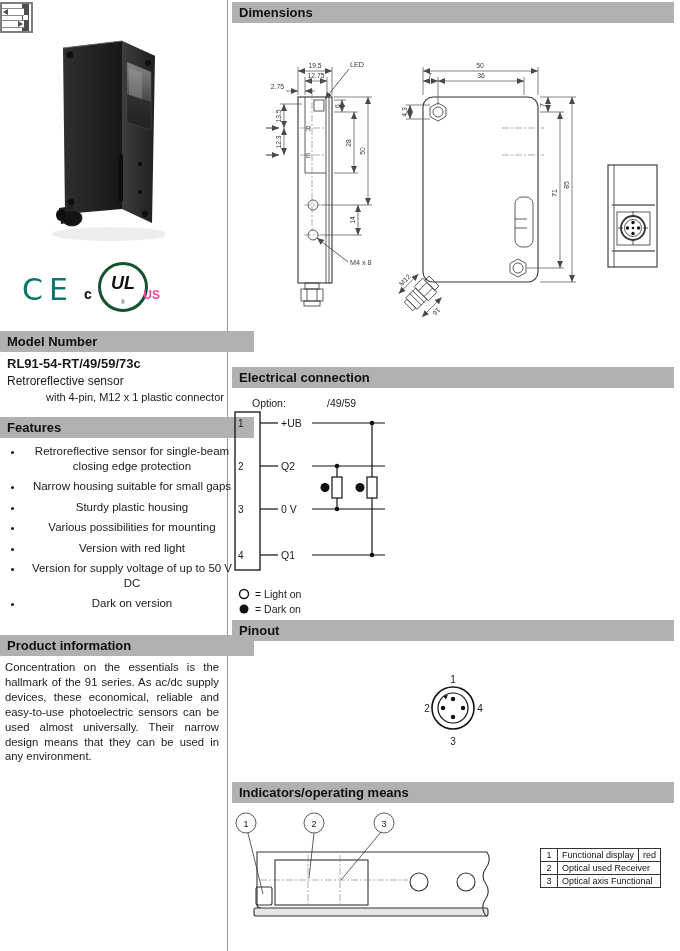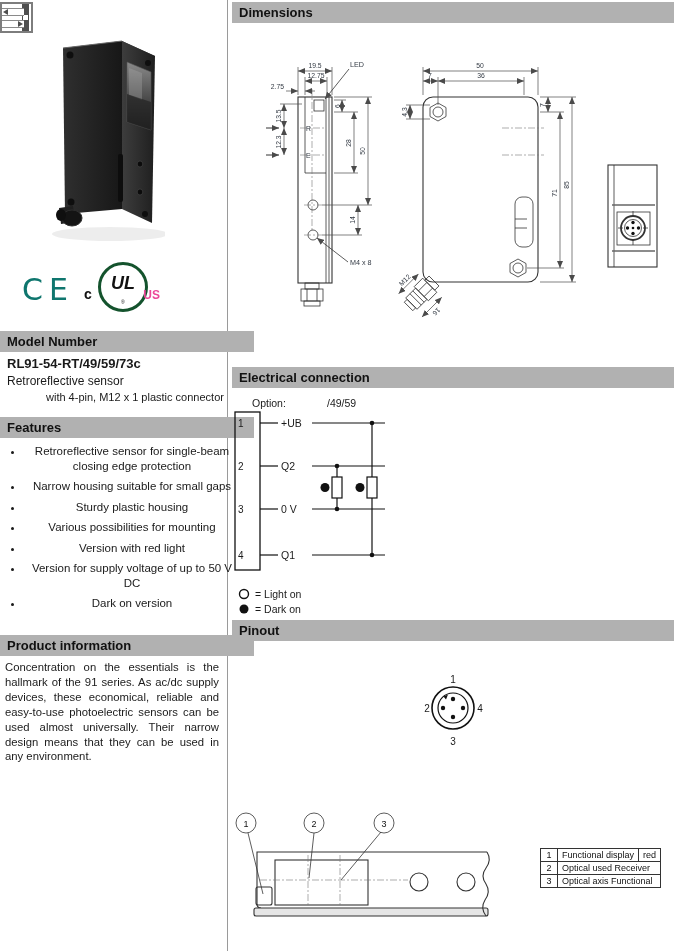--- a/index.html
+++ b/index.html
@@ -334,20 +334,21 @@
     <circle cx="213" cy="63" r="2.2" fill="#111"></circle>
     <circle cx="233" cy="63" r="2.2" fill="#111"></circle>
     <circle cx="223" cy="72" r="2.2" fill="#111"></circle>
     <polygon points="213.5,51.5 218,49.5 216,54.5" fill="#111"></polygon>
     <text x="223" y="38" text-anchor="middle" class="num">1</text>
     <text x="197" y="67" text-anchor="middle" class="num">2</text>
     <text x="250" y="67" text-anchor="middle" class="num">4</text>
     <text x="223" y="100" text-anchor="middle" class="num">3</text>
   </svg>
 
+  <div class="bar bar-r" style="top:782px">Indicators/operating means</div>
 
   <svg class="abs" style="left:230px;top:808px" width="450" height="135" viewBox="0 0 450 135">
     <circle cx="16" cy="15" r="10" class="ol2"></circle>
     <circle cx="84" cy="15" r="10" class="ol2"></circle>
     <circle cx="154" cy="15" r="10" class="ol2"></circle>
     <text x="16" y="18.5" text-anchor="middle" style="font-size:9px;fill:#111">1</text>
     <text x="84" y="18.5" text-anchor="middle" style="font-size:9px;fill:#111">2</text>
     <text x="154" y="18.5" text-anchor="middle" style="font-size:9px;fill:#111">3</text>
     <line x1="18" y1="25" x2="33" y2="86" class="ol2"></line>
     <line x1="84" y1="25" x2="79" y2="70" class="ol2"></line>

